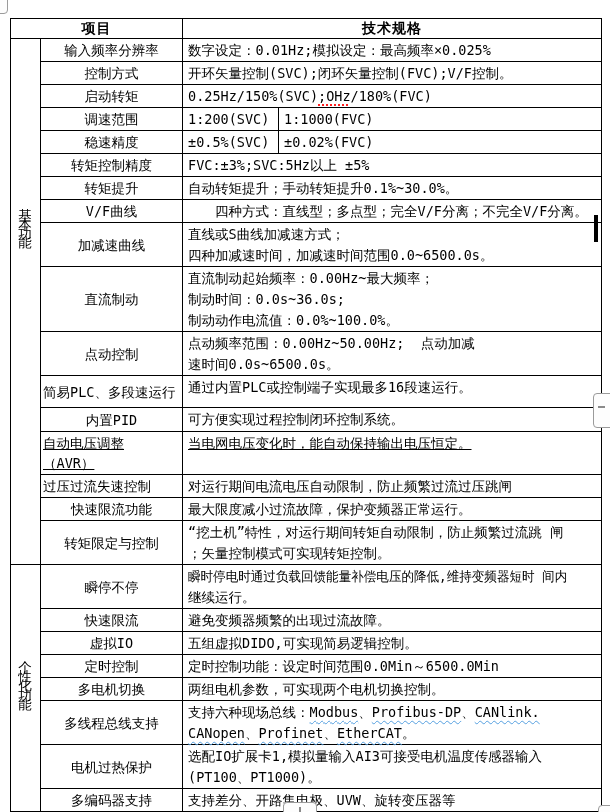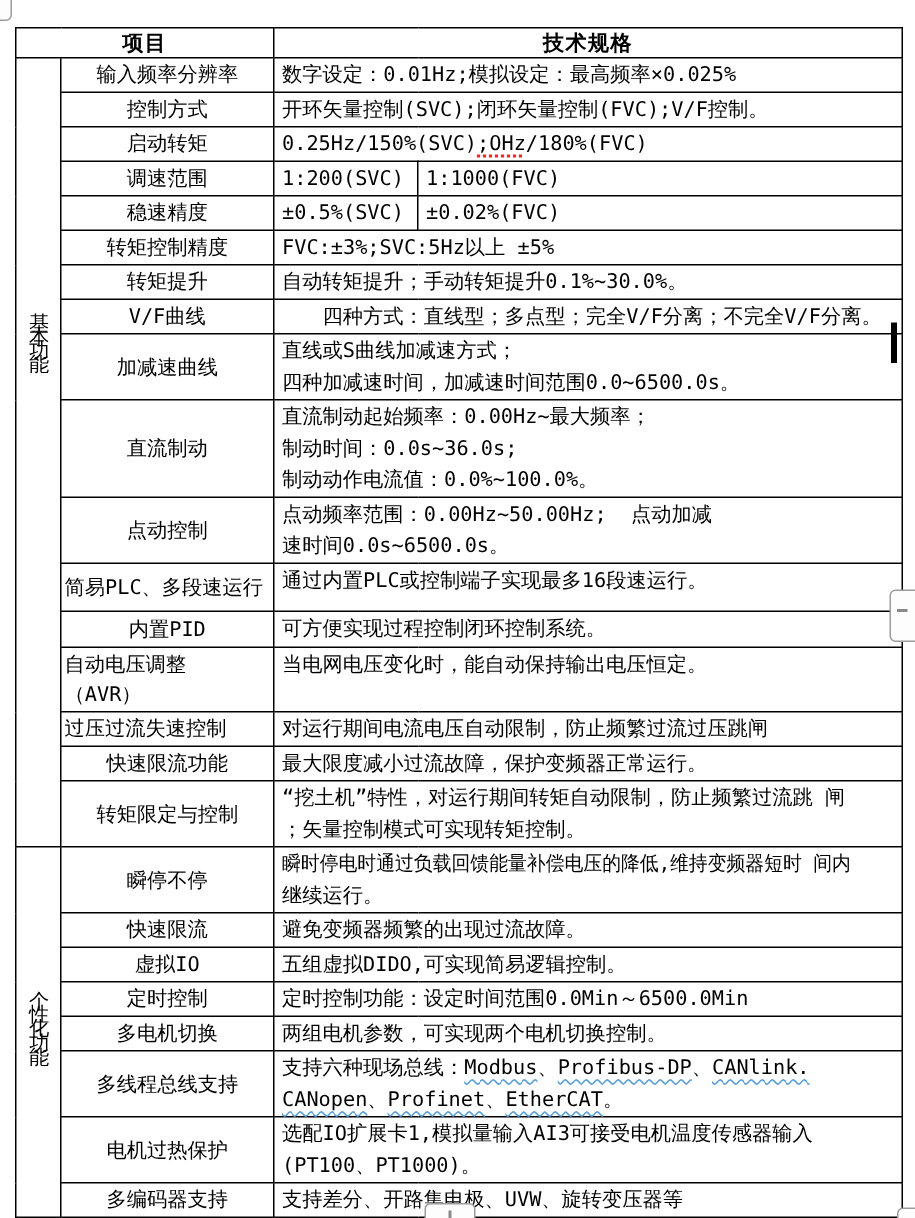--- a/index.html
+++ b/index.html
@@ -143,21 +143,21 @@
 速时间0.0s~6500.0s。</td>
       </tr>
       <tr style="height: 32px;">
         <td class="label left">简易PLC、多段速运行</td>
         <td class="val" colspan="2">通过内置PLC或控制端子实现最多16段速运行。</td>
       </tr>
       <tr style="height: 24px; margin-top: 40px;">
         <td class="label">内置PID</td>
         <td class="val" colspan="2">可方便实现过程控制闭环控制系统。</td>
       </tr>
-      <tr style="height: 37px;">
+      <tr style="height: 37px; text-decoration: underline;">
         <td class="label left">自动电压调整
 （AVR）</td>
         <td class="val" colspan="2">当电网电压变化时，能自动保持输出电压恒定。</td>
       </tr>
       <tr style="height: 23px;">
         <td class="label left">过压过流失速控制</td>
         <td class="val" colspan="2">对运行期间电流电压自动限制，防止频繁过流过压跳闸</td>
       </tr>
       <tr style="height: 23px;">
         <td class="label">快速限流功能</td>

